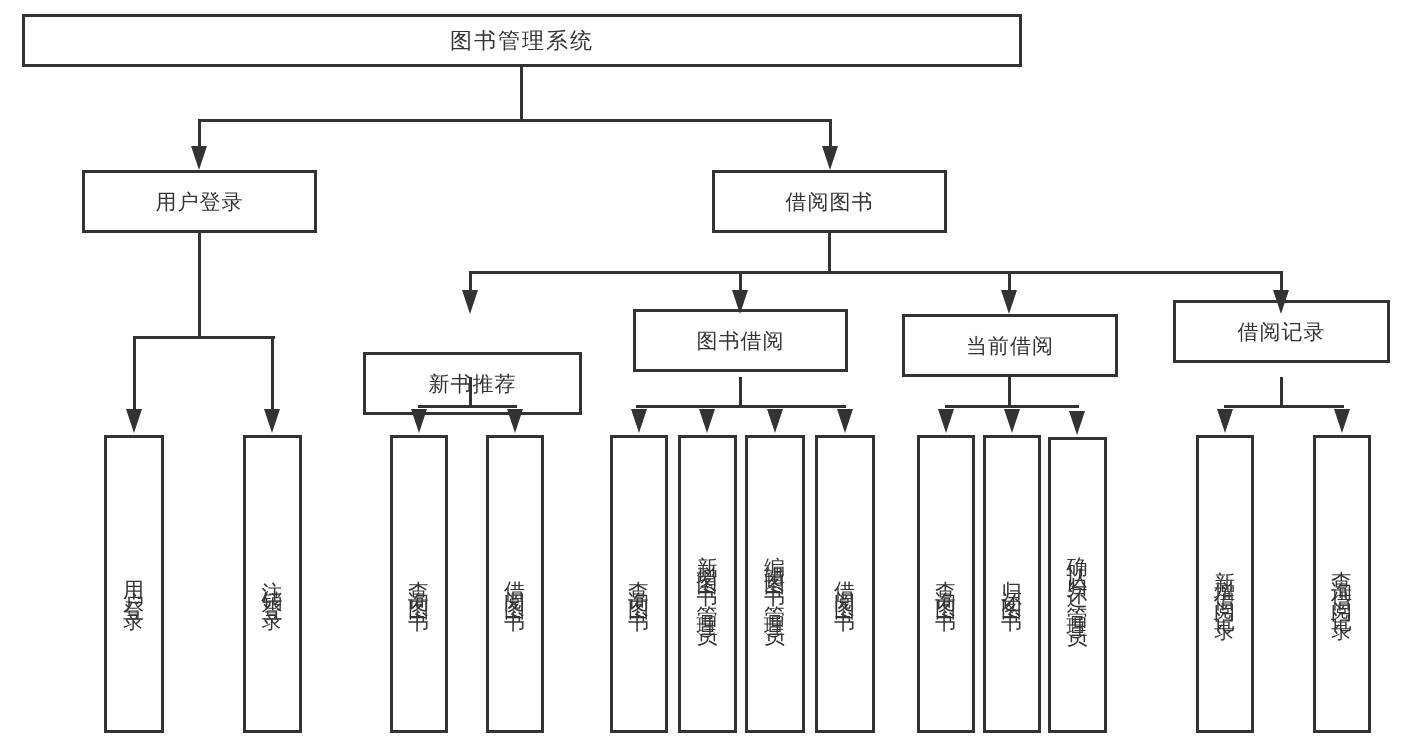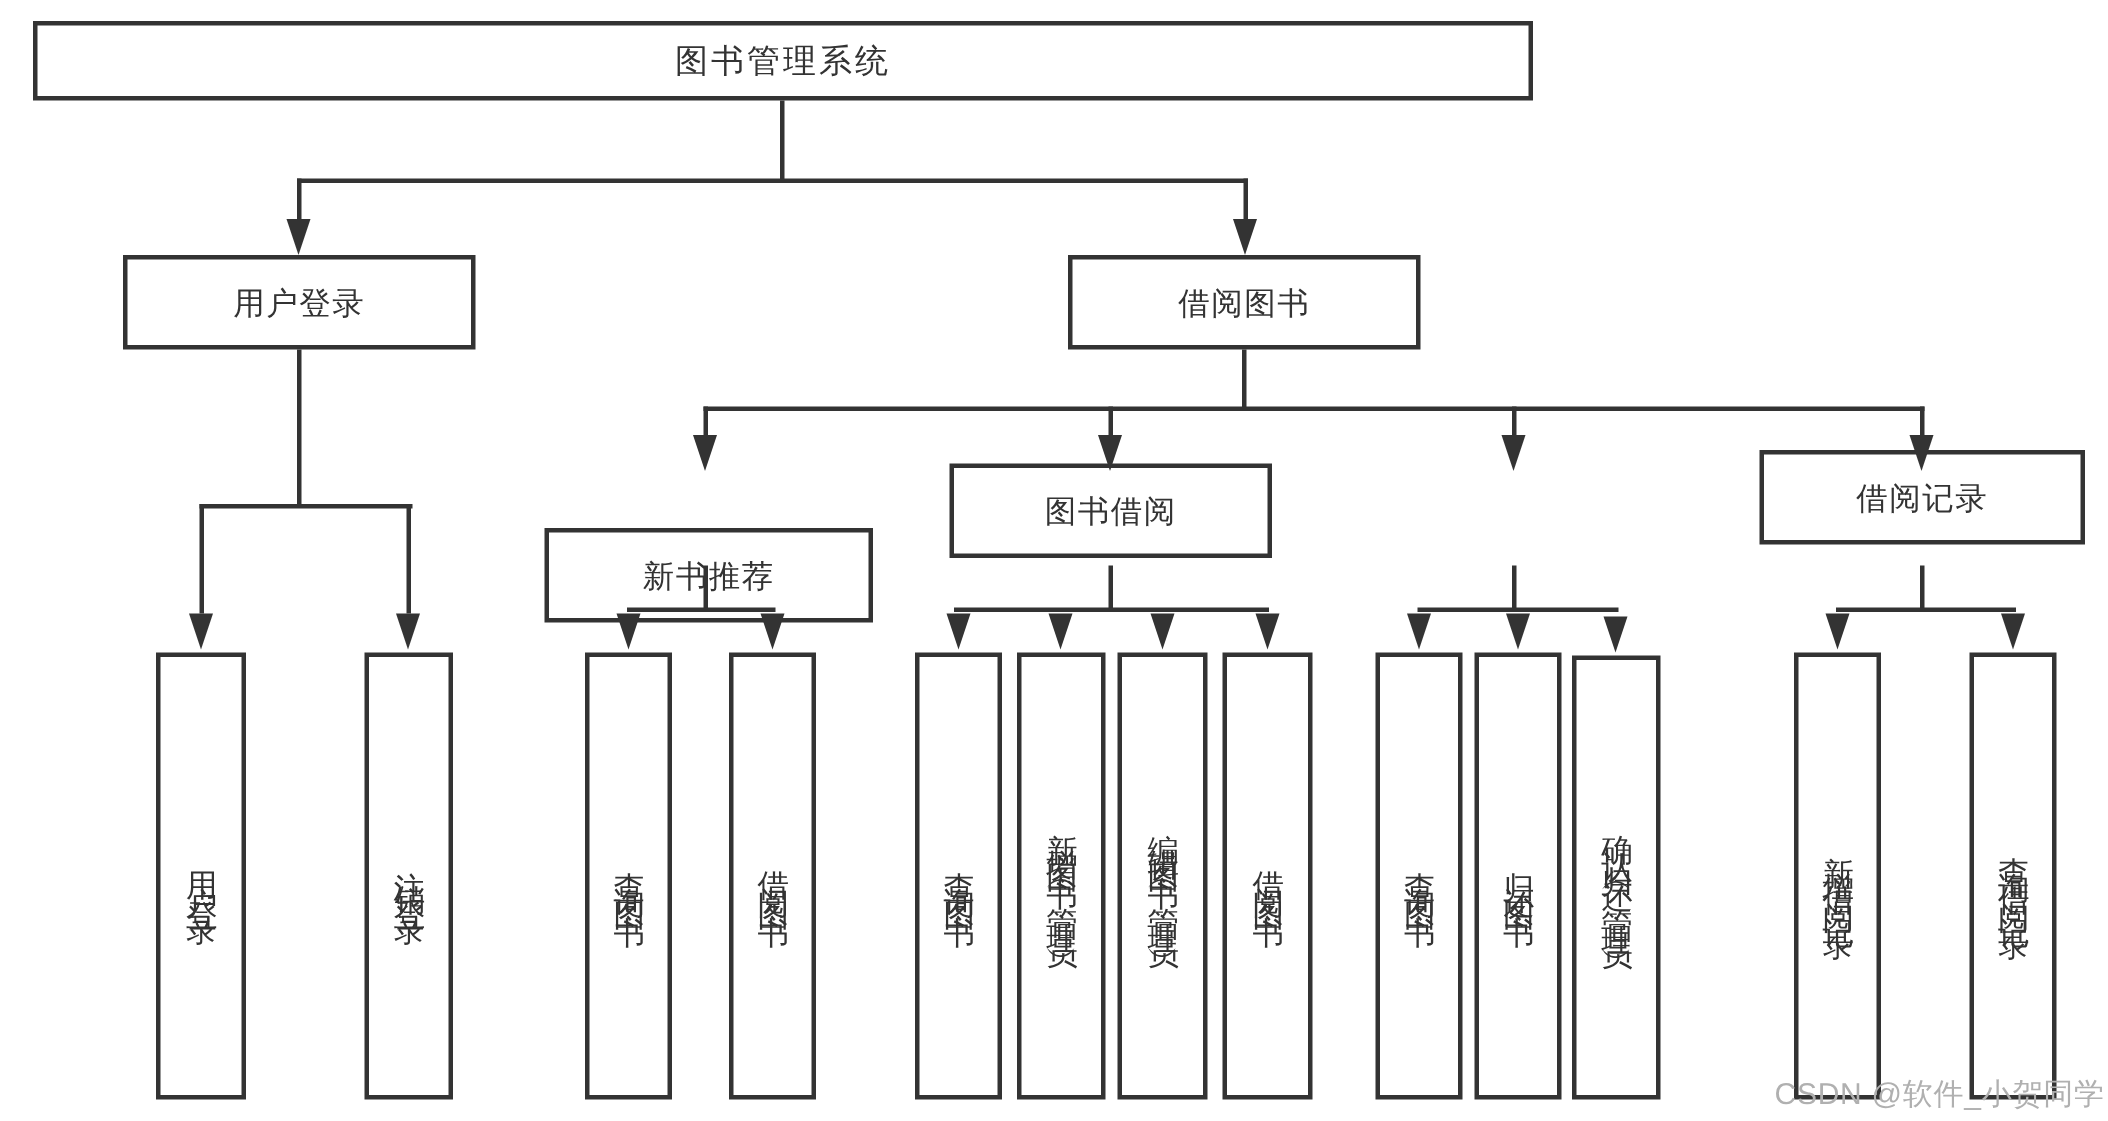--- a/index.html
+++ b/index.html
@@ -65,20 +65,23 @@
   </div>
   <div class="box hbox" style="left:712px; top:170px; width:235px; height:63px;">
     <span>借阅图书</span>
   </div>
 
   <div class="box hbox" style="left:363px; top:314px; width:219px; height:63px;margin-top:38px;">
     <span>新书推荐</span>
   </div>
   <div class="box hbox" style="left:633px; top:309px; width:215px; height:63px;">
     <span>图书借阅</span>
+  </div>
+  <div class="box hbox" style="left:902px; top:314px; width:216px; height:63px;">
+    <span>当前借阅</span>
   </div>
   <div class="box hbox" style="left:1173px; top:300px; width:217px; height:63px;">
     <span>借阅记录</span>
   </div>
 
   <div class="box vbox" style="left:104px; top:435px; width:60px; height:298px;">
     <span class="vtext">用户登录</span>
   </div>
   <div class="box vbox" style="left:243px; top:435px; width:59px; height:298px;">
     <span class="vtext">注销登录</span>
@@ -162,15 +165,14 @@
   <div class="line" style="left:945px; top:405px; width:134px; height:3px;"></div>
   <div class="arrow" style="left:938px; top:409px;"></div>
   <div class="arrow" style="left:1004px; top:409px;"></div>
   <div class="arrow" style="left:1069px; top:411px;"></div>
 
   <div class="line" style="left:1280px; top:377px; width:3px; height:31px;"></div>
   <div class="line" style="left:1224px; top:405px; width:120px; height:3px;"></div>
   <div class="arrow" style="left:1217px; top:409px;"></div>
   <div class="arrow" style="left:1334px; top:409px;"></div>
 
-  <div class="watermark">CSDN @软件_小贺同学</div>
 
 </div>
 
 </body></html>

